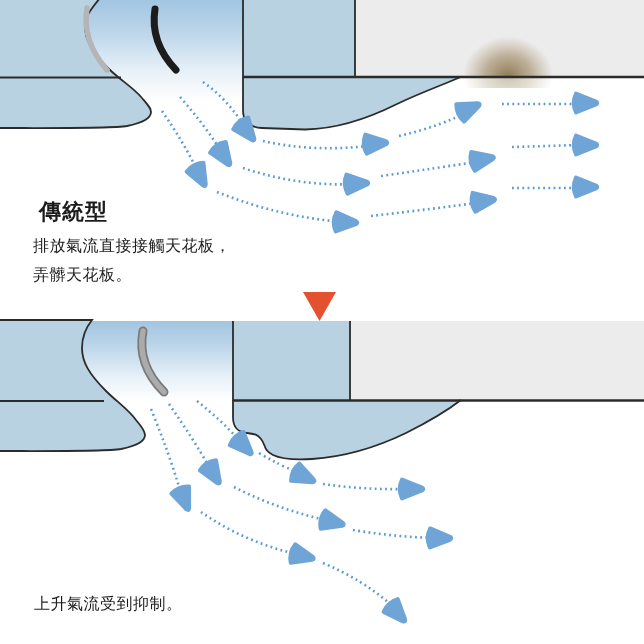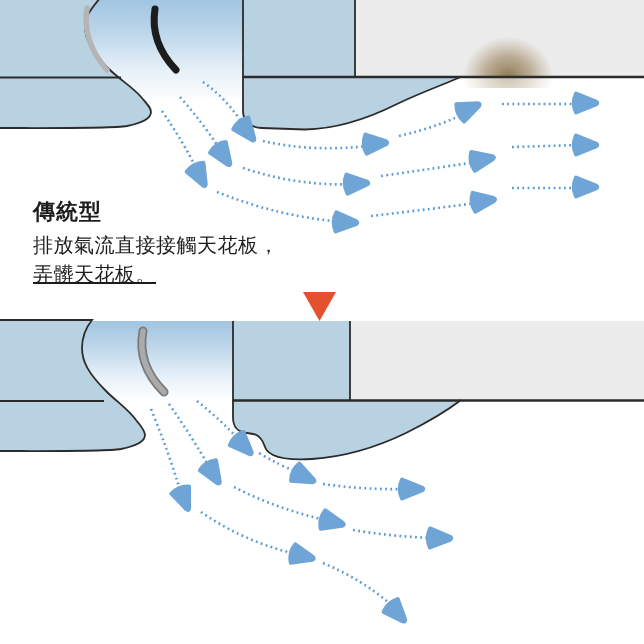--- a/index.html
+++ b/index.html
@@ -4,21 +4,21 @@
 <title>Diagram</title>
 <style>
   html,body{margin:0;padding:0;background:#fff;}
   #stage{
     position:relative;width:644px;height:644px;background:#ffffff;overflow:hidden;
     font-family:"Liberation Sans","DejaVu Sans",sans-serif;
   }
   #stage svg{position:absolute;left:0;top:0;}
   .txt{position:absolute;color:#1c1c1c;white-space:nowrap;}
   .panel-title{font-size:22px;font-weight:bold;letter-spacing:1px;}
-  .panel-desc{font-size:20px;line-height:29px;letter-spacing:0.5px;}
+  .panel-desc{font-size:16px;line-height:29px;letter-spacing:0.5px;}
 </style>
 </head>
 <body>
 
 <div id="stage">
 <svg width="644" height="644" viewBox="0 0 644 644">
   <defs>
     <linearGradient id="ductGrad" x1="0" y1="0" x2="0" y2="1">
       <stop offset="0" stop-color="#a2c5e1"></stop>
       <stop offset="0.32" stop-color="#bdd6ea"></stop>
@@ -164,17 +164,18 @@
       <use href="#ah" transform="translate(209,467) rotate(58)"></use>
       <use href="#ah" transform="translate(325,520) rotate(14)"></use>
       <use href="#ah" transform="translate(432,538) rotate(1)"></use>
       <use href="#ah" transform="translate(181,492) rotate(68)"></use>
       <use href="#ah" transform="translate(295,554) rotate(14)"></use>
       <use href="#ah" transform="translate(392,607) rotate(48)"></use>
     </g>
   </g>
 </svg>
 
-<div class="txt panel-title" style="left:33px;top:197px;text-align:right;">傳統型</div>
+<div class="txt panel-title" style="left:39px;top:197px;text-align:right;">傳統型</div>
 <div class="txt panel-desc" style="left:33px;top:231px;">排放氣流直接接觸天花板，</div>
-<div class="txt panel-desc" style="left:33px;top:260px;text-decoration:underline;">弄髒天花板。</div>
+<div class="txt panel-desc" style="left:33px;top:260px;">弄髒天花板。</div>
 
+<div class="txt panel-desc" style="left:34px;top:589px;">上升氣流受到抑制。</div>
 </div>
 
 </body></html>

